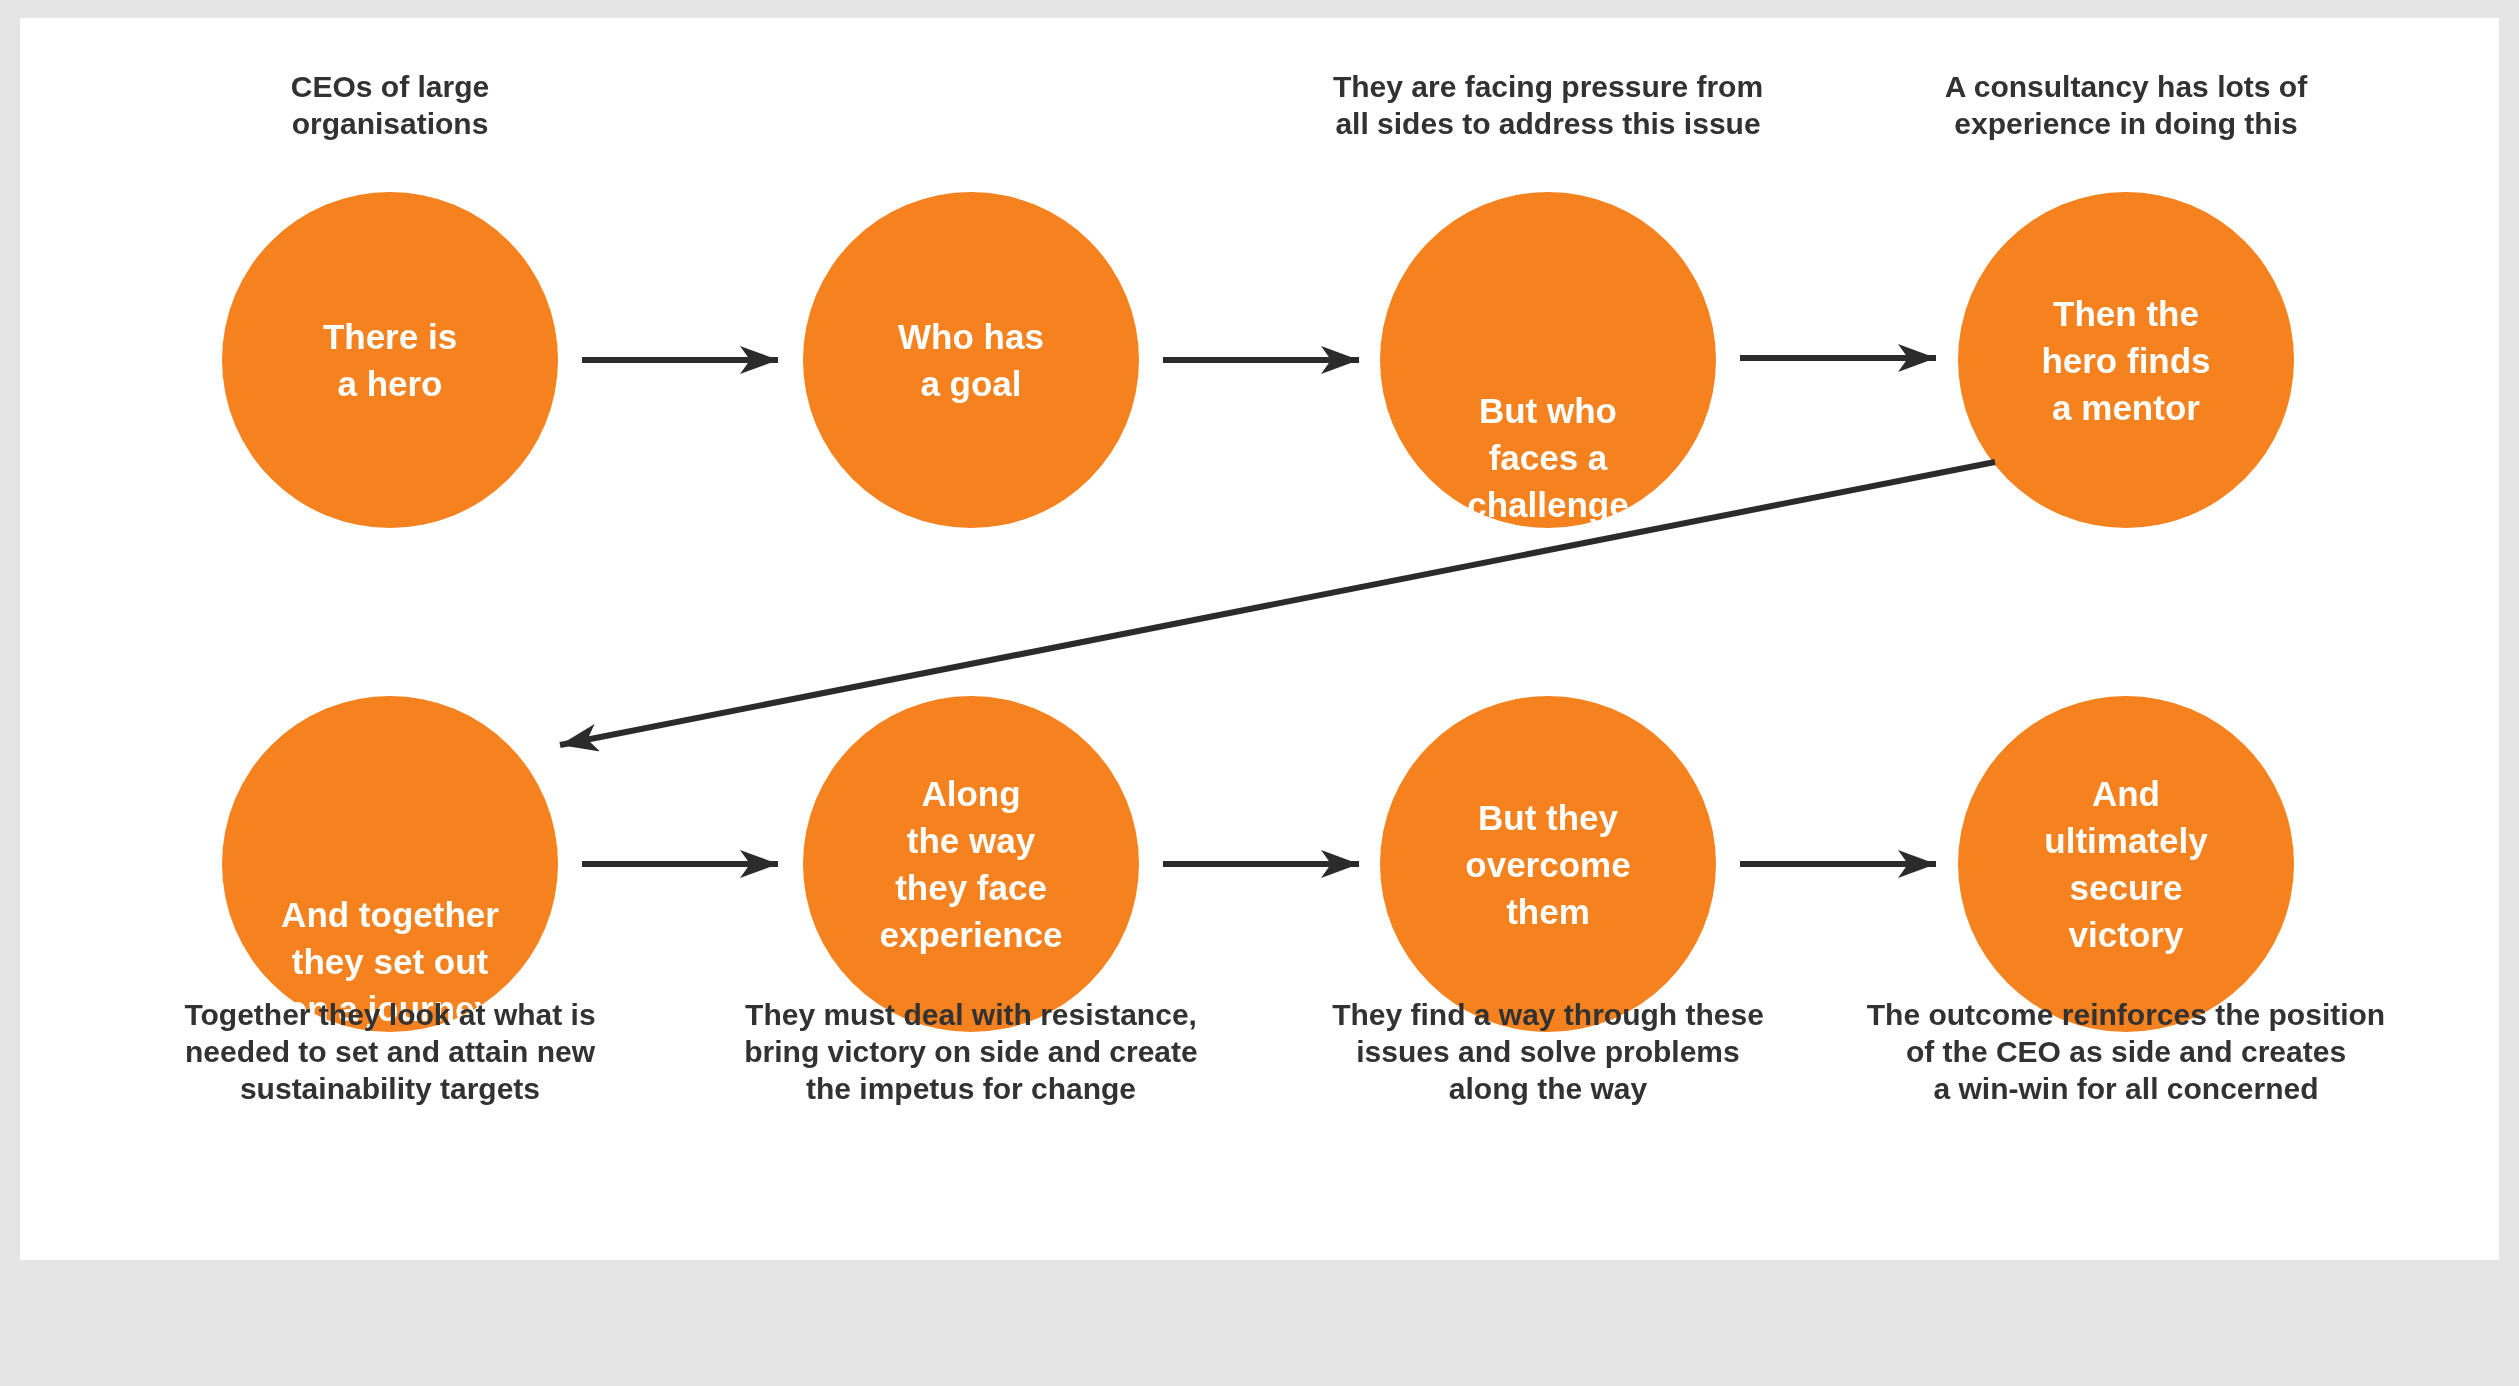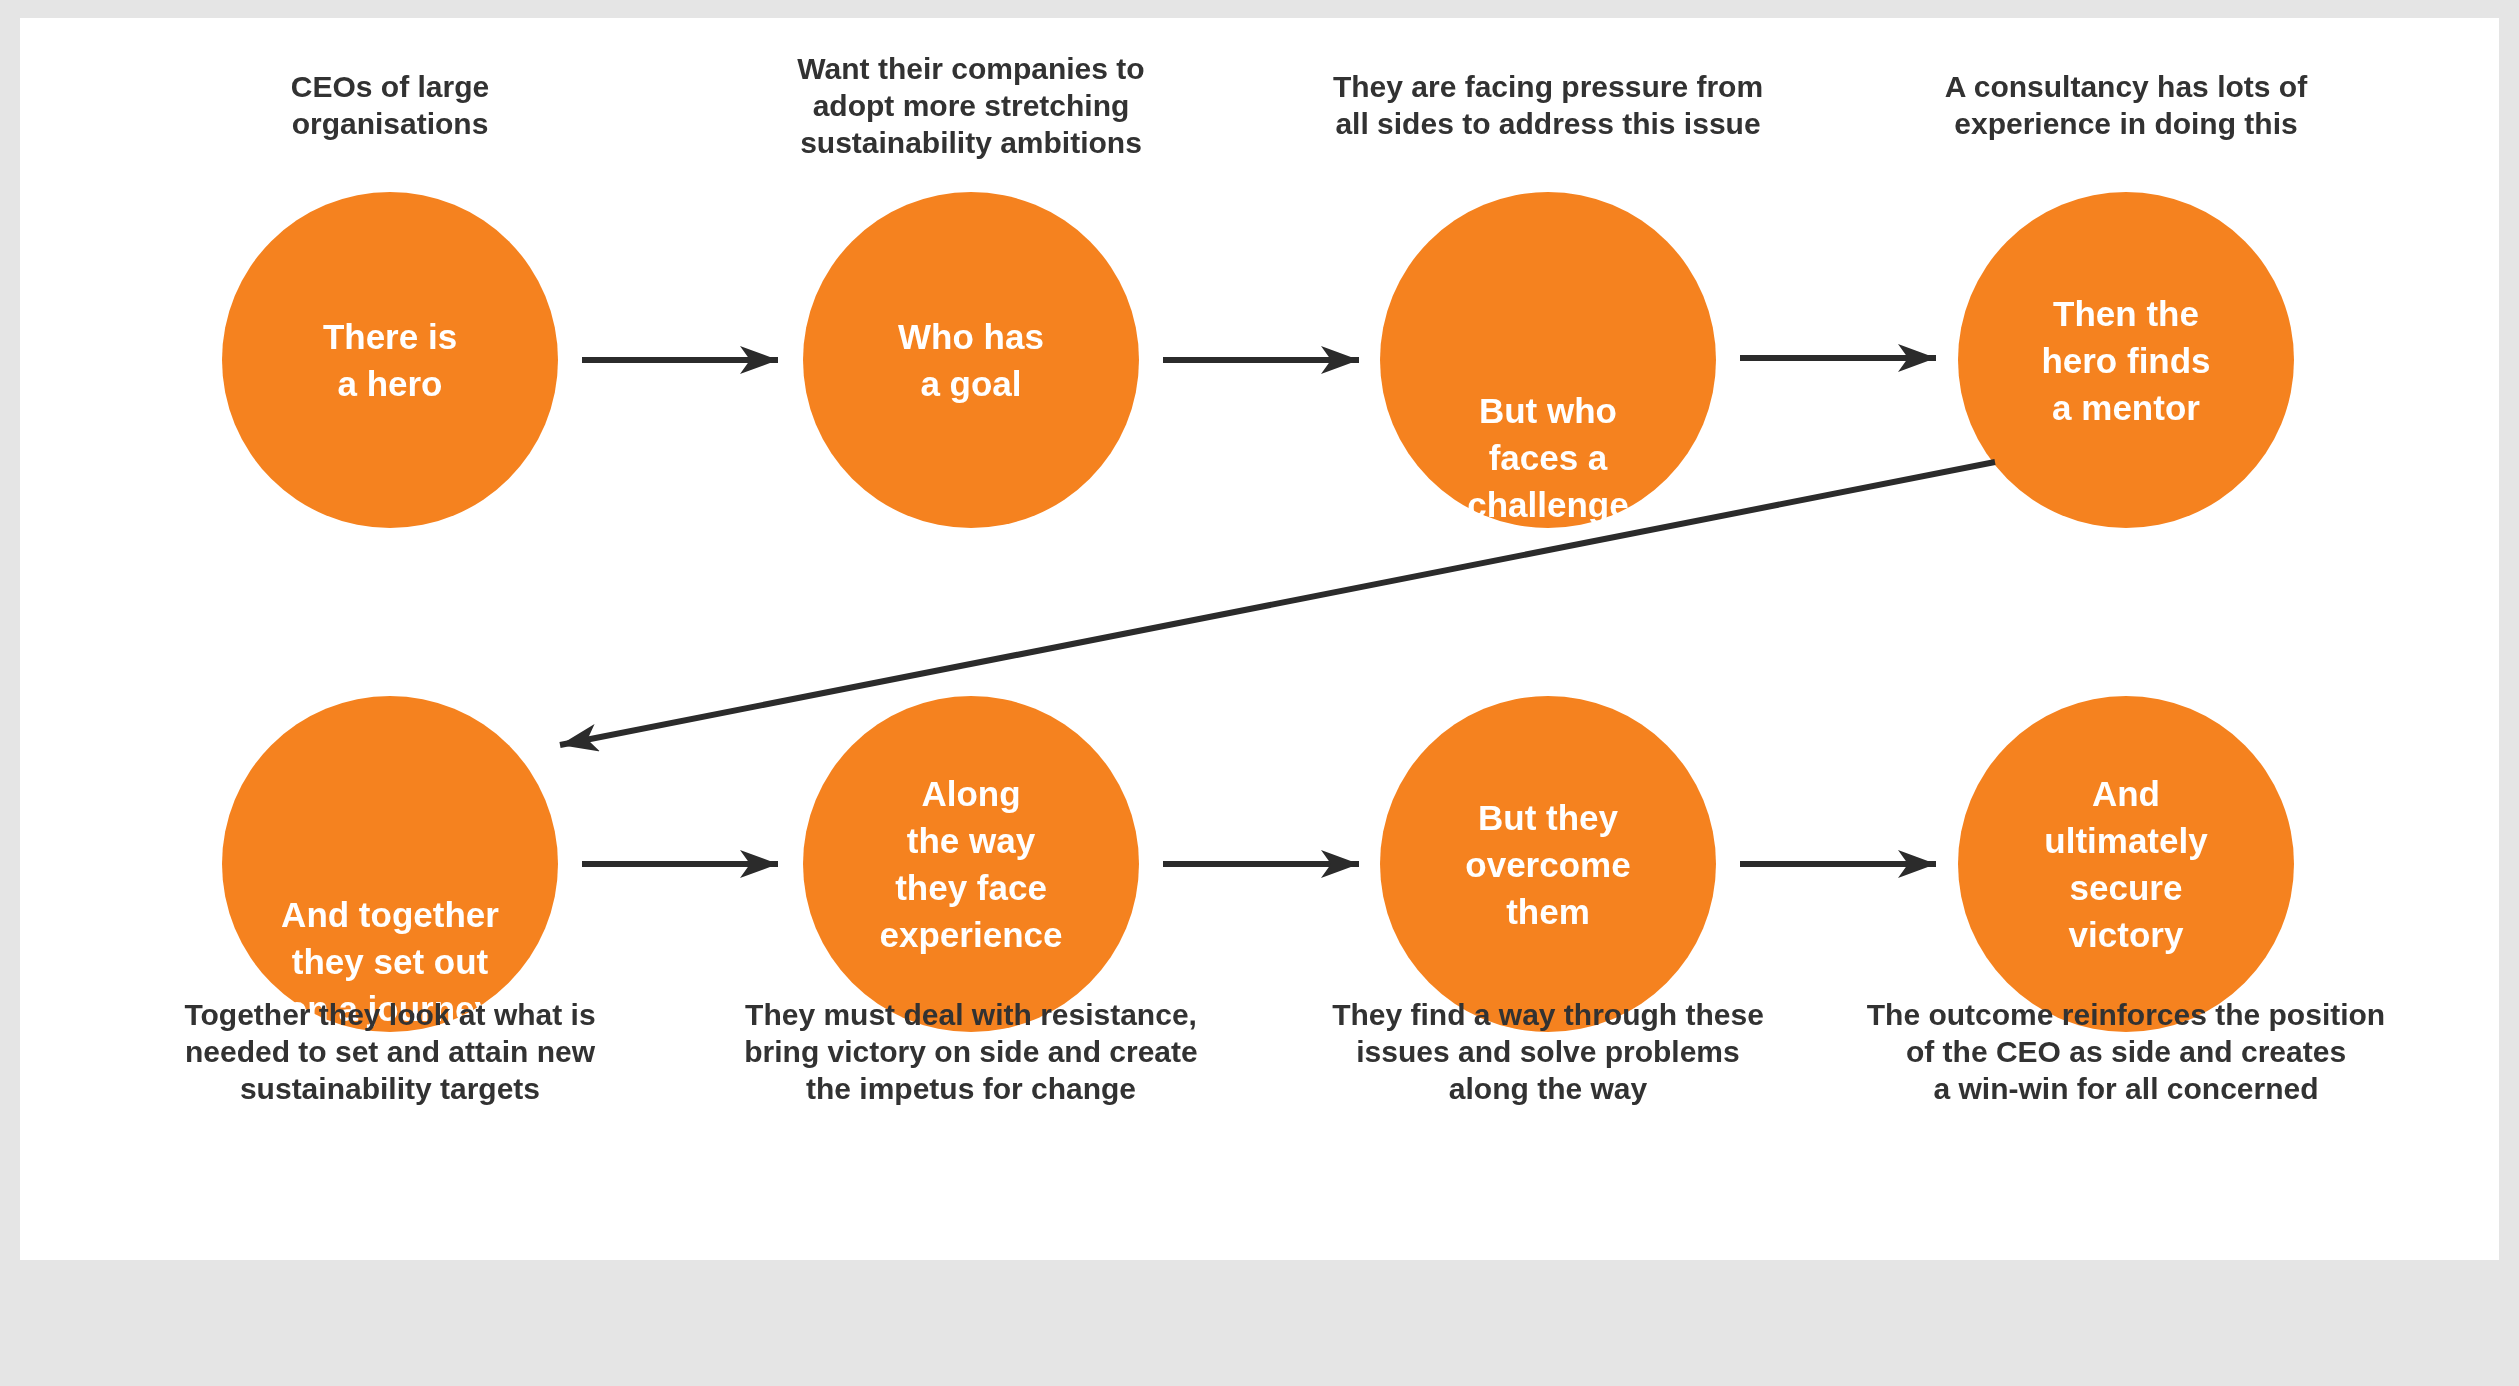--- a/index.html
+++ b/index.html
@@ -74,23 +74,20 @@
   }
 </style>
 </head>
 <body>
 
 <div class="canvas">
   <div class="panel"></div>
 
   <div class="caption top" style="left:110px;width:560px;">CEOs of large
 organisations</div>
-  <div class="caption top" style="left:691px;width:560px;">Want their companies to
-adopt more stretching
-sustainability ambitions</div>
   <div class="caption top" style="left:1268px;width:560px;">They are facing pressure from
 all sides to address this issue</div>
   <div class="caption top" style="left:1846px;width:560px;">A consultancy has lots of
 experience in doing this</div>
 
   <div class="row-top">
     <div class="circle" style="left:222px;">
       <span>There is
 a hero</span>
     </div>

